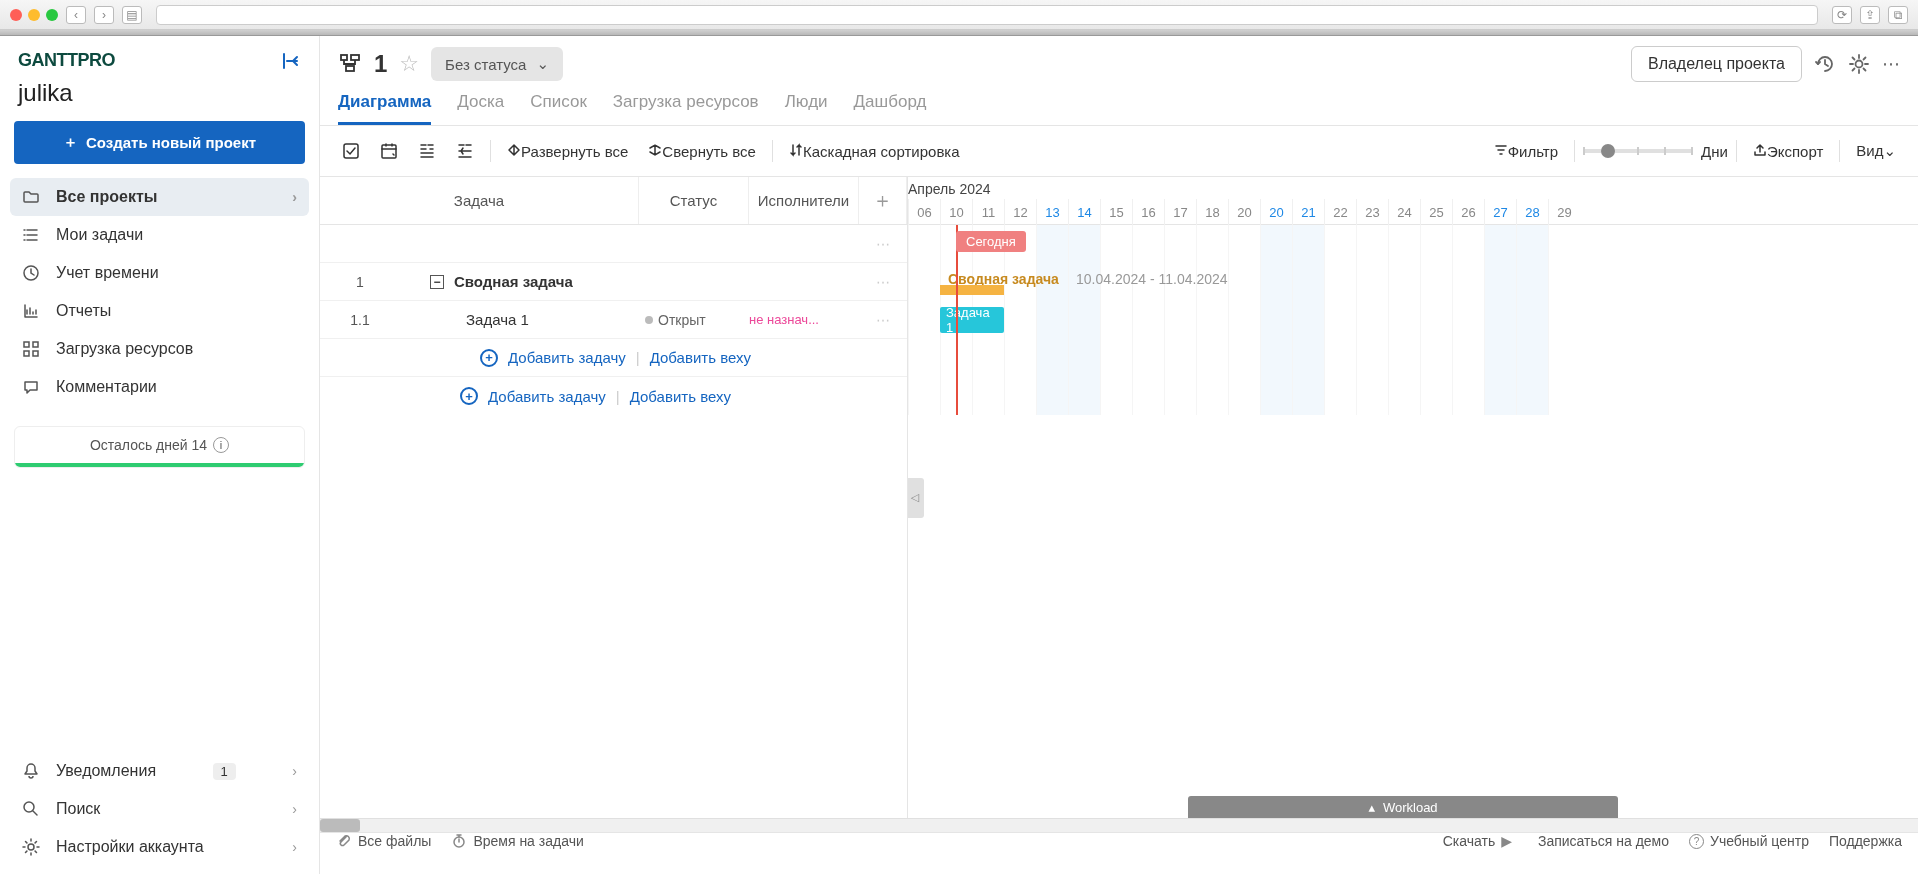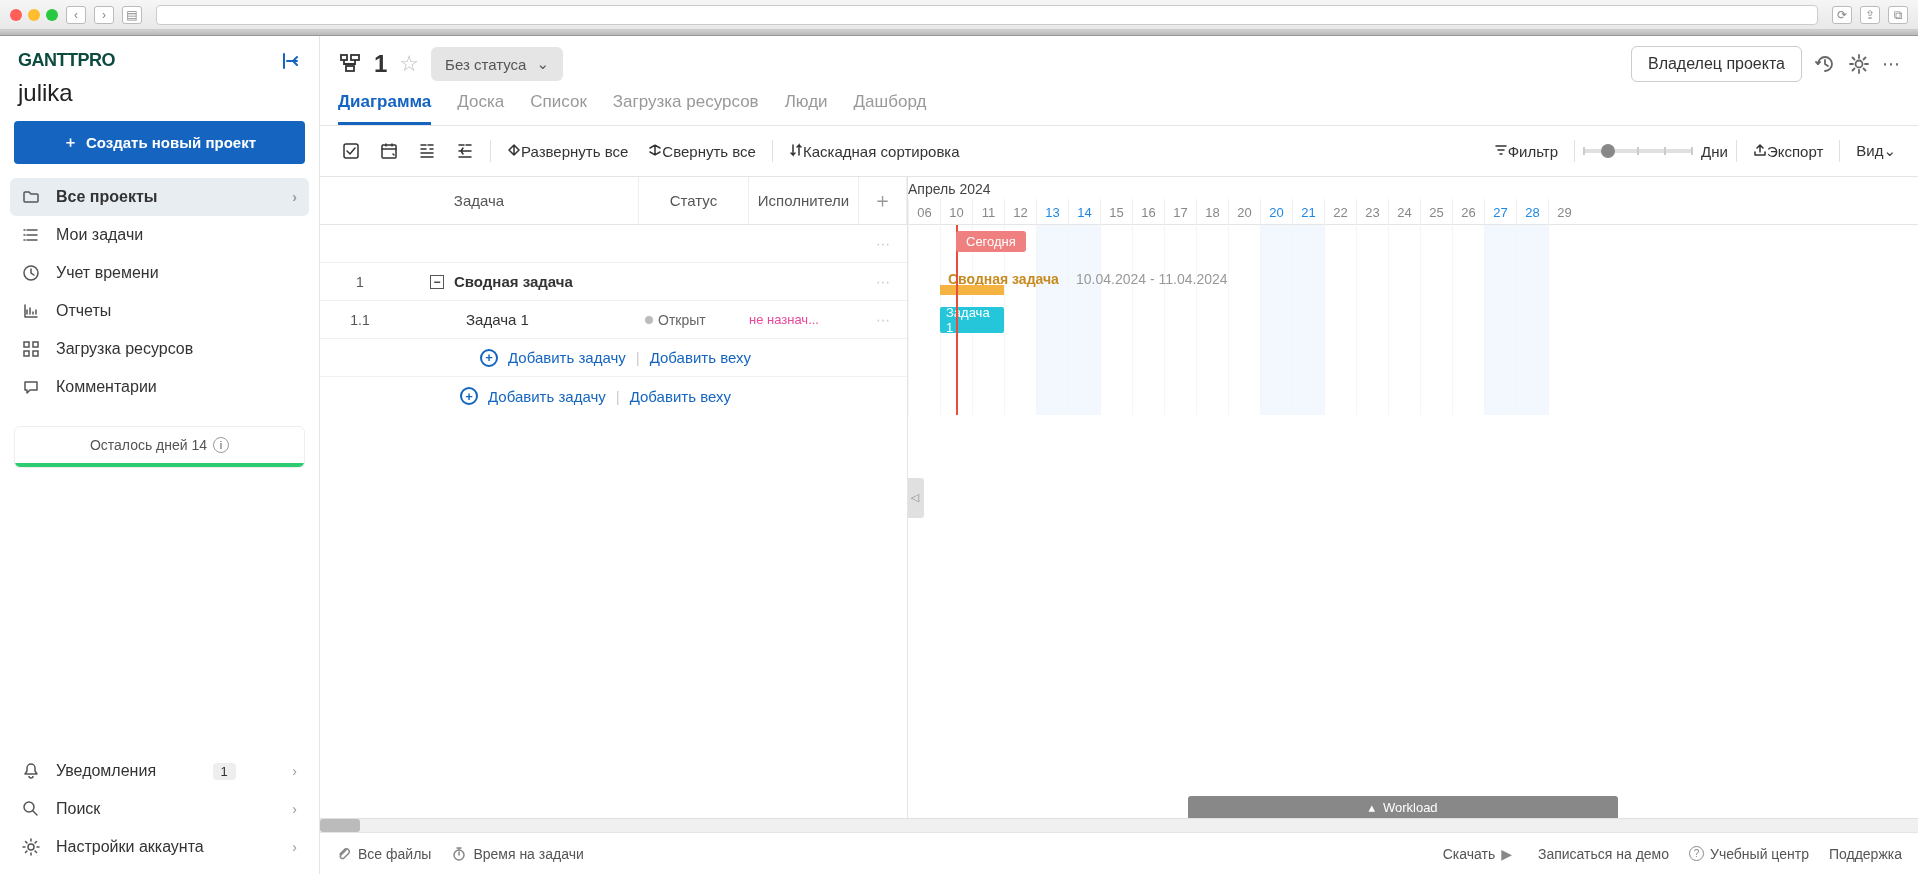--- a/index.html
+++ b/index.html
@@ -110,21 +110,21 @@
 .task-bar { position:absolute; top:6px; left:32px; width:64px; height:26px; background:#26c6da; color:#fff; font-size:13px; display:flex; align-items:center; padding:0 6px; border-radius:2px;}
 
 .collapse-handle { position:absolute; left:-2px; top:50%; transform:translateY(-50%); width:18px; height:40px; background:#e0e0e0; border-radius:3px; display:flex; align-items:center; justify-content:center; color:#888; font-size:11px; cursor:pointer; z-index:10;}
 
 .workload-bar { position:absolute; bottom:0; left:280px; right:300px; height:22px; background:#888; color:#fff; font-size:13px; display:flex; align-items:center; justify-content:center; gap:8px; border-radius:3px 3px 0 0; }
 
 .hscroll { height:14px; background:#f0f0f0; border-top:1px solid #e0e0e0; position:relative;}
 .hscroll-thumb { position:absolute; left:0; width:40px; height:100%; background:#bbb; border-radius:3px;}
 
 
-.footer { height:42px; border-top:1px solid #e5e5e5; display:flex; align-items:center; padding:0 16px; gap:20px; font-size:14px; color:#555; }
+.footer { height:42px; border-top:1px solid #e5e5e5; display:flex; align-items:flex-start; padding:0 16px; gap:20px; font-size:14px; color:#555; }
 .footer .spacer { flex:1; }
 .footer-item { display:flex; align-items:center; gap:6px; cursor:pointer; }
 .footer-ico { color:#888; }
 svg { display:block; }
 </style>
 </head>
 <body>
 
 <div class="browser-chrome">
   <div class="traffic">

